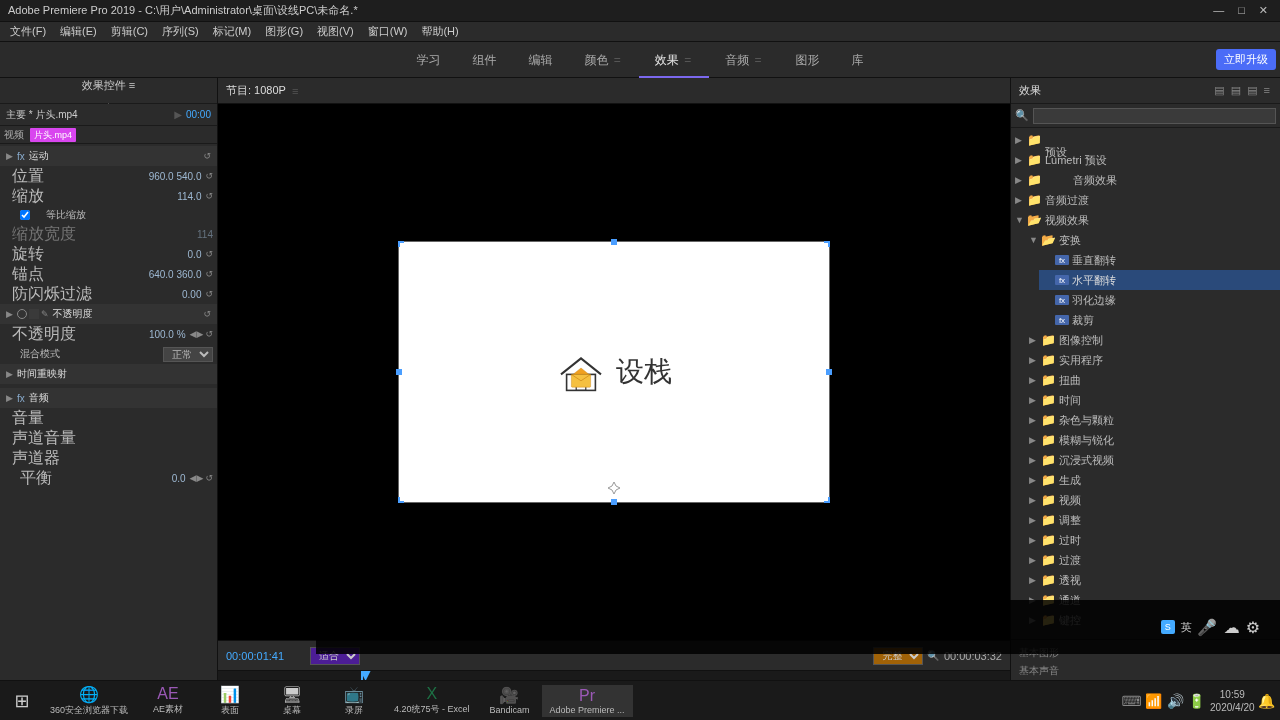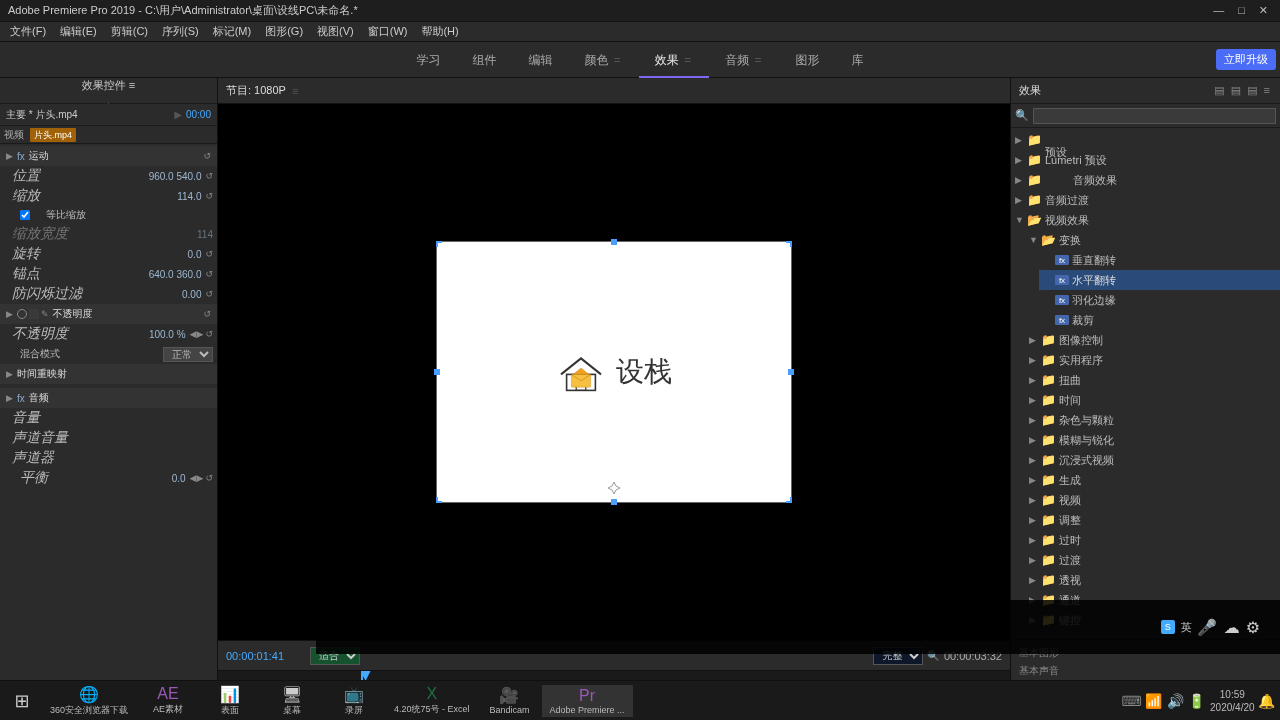--- a/index.html
+++ b/index.html
@@ -26,58 +26,58 @@
 
     
     #main { display: flex; height: calc(720px - 22px - 20px - 36px); }
 
     
     #left-panel { width: 218px; background: #2b2b2b; display: flex; flex-direction: column; border-right: 1px solid #111; }
     #left-panel .panel-header { height: 26px; background: #2b2b2b; display: flex; align-items: center; padding: 0 8px; border-bottom: 1px solid #1a1a1a; gap: 8px; flex-direction: column; }
 
     .fx-content { flex: 1; overflow-y: auto; padding: 2px 0; }
     .fx-row { display: flex; align-items: center; padding: 1px 4px; height: 20px; }
-    .fx-label { font-size: 14px; color: #bbb; flex: 1; font-style: italic; }
+    .fx-label { font-size: 16px; color: #bbb; flex: 1; }
     .fx-value { font-size: 10px; color: #9db8d2; min-width: 40px; text-align: right; }
     .fx-section { background: #333; padding: 2px 6px; font-size: 10px; color: #aaa; display: flex; align-items: center; gap: 4px; height: 20px; }
     .fx-section .arrow { color: #888; font-size: 9px; }
     .reset-btn { font-size: 9px; color: #888; cursor: pointer; }
 
     .checkbox-row { display: flex; align-items: center; gap: 16px; padding: 1px 20px; height: 18px; }
     .checkbox-row input[type=checkbox] { width: 10px; height: 10px; }
     .checkbox-row label { font-size: 10px; color: #bbb; }
 
     .blend-row { display: flex; align-items: center; padding: 1px 4px 1px 20px; height: 20px; gap: 4px; }
     .blend-label { font-size: 10px; color: #bbb; flex: 1; }
     .blend-value { font-size: 10px; color: #bbb; background: #444; border: 1px solid #555; padding: 0 4px; min-width: 50px; }
 
     
     #monitor { flex: 1; display: flex; flex-direction: column; background: #1a1a1a; }
     #monitor-header { height: 26px; background: #2b2b2b; display: flex; align-items: center; padding: 0 8px; border-bottom: 1px solid #111; gap: 6px; }
 
     #monitor-view { flex: 1; background: #000; display: flex; align-items: center; justify-content: center; position: relative; }
-    #preview-frame { width: 356px; height: 262px; background: white; display: flex; align-items: center; justify-content: center; position: relative; border: 1px solid #666; }
+    #preview-frame { width: 432px; height: 262px; background: white; display: flex; align-items: center; justify-content: center; position: relative; border: 1px solid #666; }
     #preview-frame .corner { position: absolute; width: 6px; height: 6px; background: transparent; border: 2px solid #4a9eff; }
     #preview-frame .corner.tl { top: -1px; left: -1px; border-right: none; border-bottom: none; }
     #preview-frame .corner.tr { top: -1px; right: -1px; border-left: none; border-bottom: none; }
     #preview-frame .corner.bl { bottom: -1px; left: -1px; border-right: none; border-top: none; }
     #preview-frame .corner.br { bottom: -1px; right: -1px; border-left: none; border-top: none; }
     #preview-frame .edge-handle { position: absolute; width: 6px; height: 6px; background: #4a9eff; }
     #preview-frame .edge-handle.tc { top: -3px; left: 50%; transform: translateX(-50%); }
     #preview-frame .edge-handle.bc { bottom: -3px; left: 50%; transform: translateX(-50%); }
     #preview-frame .edge-handle.ml { left: -3px; top: 50%; transform: translateY(-50%); }
     #preview-frame .edge-handle.mr { right: -3px; top: 50%; transform: translateY(-50%); }
     .logo-area { display: flex; align-items: center; gap: 10px; }
     .logo-icon { width: 50px; height: 40px; }
     .logo-text { font-size: 28px; color: #333; font-weight: 500; }
 
     #monitor-controls-bar { height: 30px; background: #2b2b2b; display: flex; align-items: center; padding: 0 8px; gap: 4px; border-top: 1px solid #111; }
     .time-display { font-size: 11px; color: #4af; min-width: 80px; }
-    .fit-select { background: #14532d; border: 1px solid #555; color: #ccc; font-size: 10px; padding: 0 4px; height: 18px; }
-    .full-select { background: #0f172a; border: 1px solid #555; color: #ccc; font-size: 10px; padding: 0 4px; height: 18px; }
+    .fit-select { background: #4c1d95; border: 1px solid #555; color: #ccc; font-size: 10px; padding: 0 4px; height: 18px; }
+    .full-select { background: #a16207; border: 1px solid #555; color: #ccc; font-size: 10px; padding: 0 4px; height: 18px; }
     .time-end { font-size: 11px; color: #aaa; }
 
     #playhead-bar { height: 18px; background: #1e1e1e; position: relative; border-top: 1px solid #111; }
 
     #transport-bar { height: 36px; background: #2b2b2b; display: flex; align-items: center; justify-content: center; gap: 4px; border-top: 1px solid #111; }
     .transport-btn { background: none; border: none; color: #bbb; font-size: 14px; cursor: pointer; padding: 2px 4px; }
 
     
     #right-panel { width: 270px; background: #2b2b2b; border-left: 1px solid #111; display: flex; flex-direction: column; }
     #right-panel .panel-header { height: 26px; display: flex; align-items: center; padding: 0 8px; border-bottom: 1px solid #1a1a1a; justify-content: space-between; }
@@ -157,21 +157,21 @@
     </div>
 
     <div style="padding:3px 6px; background:#2b2b2b; border-bottom:1px solid #1a1a1a; display:flex; align-items:center; gap:4px; height:22px;">
       <span style="font-size:10px;color:#ccc;">主要 * 片头.mp4</span>
       <span style="color:#555; margin-left:auto; font-size:10px;">▶</span>
       <span style="font-size:10px;color:#4af;">00:00</span>
     </div>
 
     <div style="height:18px;background:#2b2b2b;display:flex;align-items:center;padding:0 4px;border-bottom:1px solid #1a1a1a;">
       <span style="font-size:10px;color:#aaa;">视频</span>
-      <div style="background:#a16207;color:white;font-size:9px;padding:0 4px;margin-left:6px;height:14px;line-height:14px;border-radius:1px;">片头.mp4</div>
+      <div style="background:#d946ef;color:white;font-size:9px;padding:0 4px;margin-left:6px;height:14px;line-height:14px;border-radius:1px;">片头.mp4</div>
     </div>
 
     <div class="fx-content">
 
       <div class="fx-section">
         <span class="arrow">▶</span>
         <span style="color:#88aacc;font-size:10px;">fx</span>
         <span style="font-size:10px;color:#ddd;">运动</span>
         <span style="flex:1"></span>
         <span class="reset-btn">↺</span>

